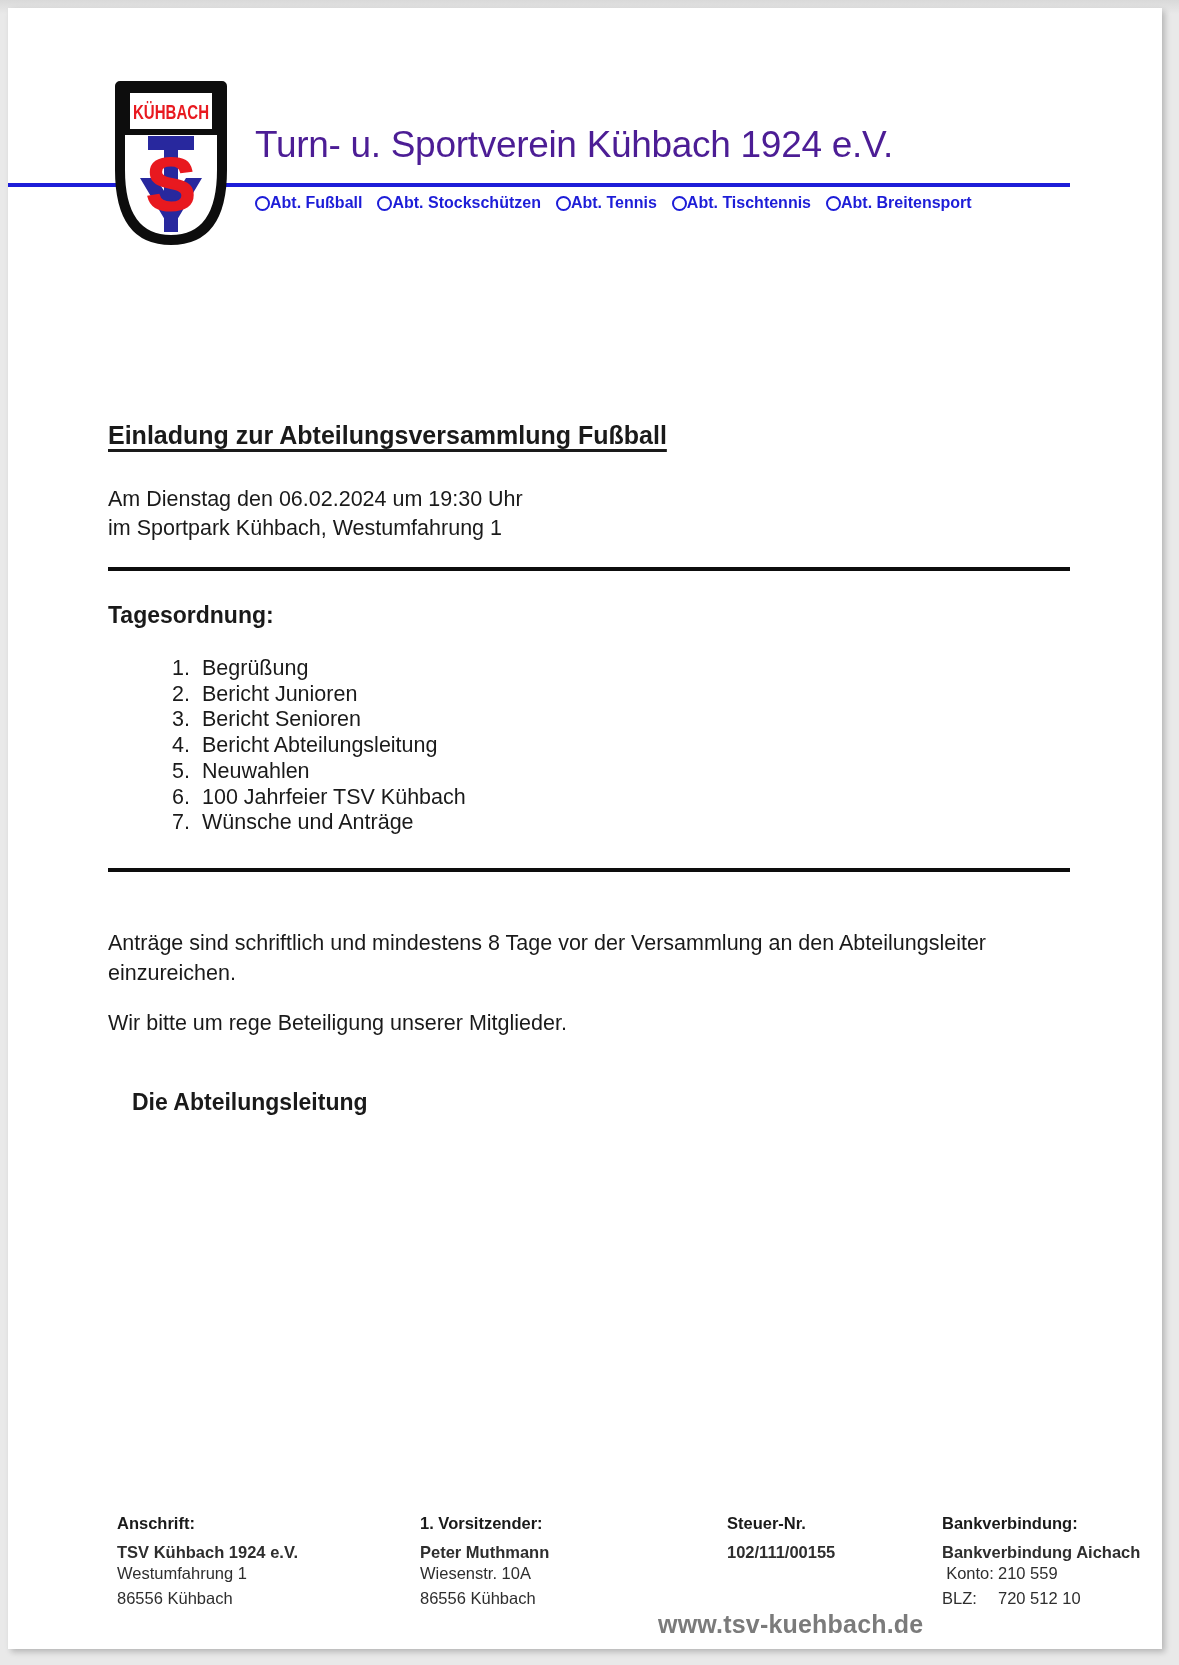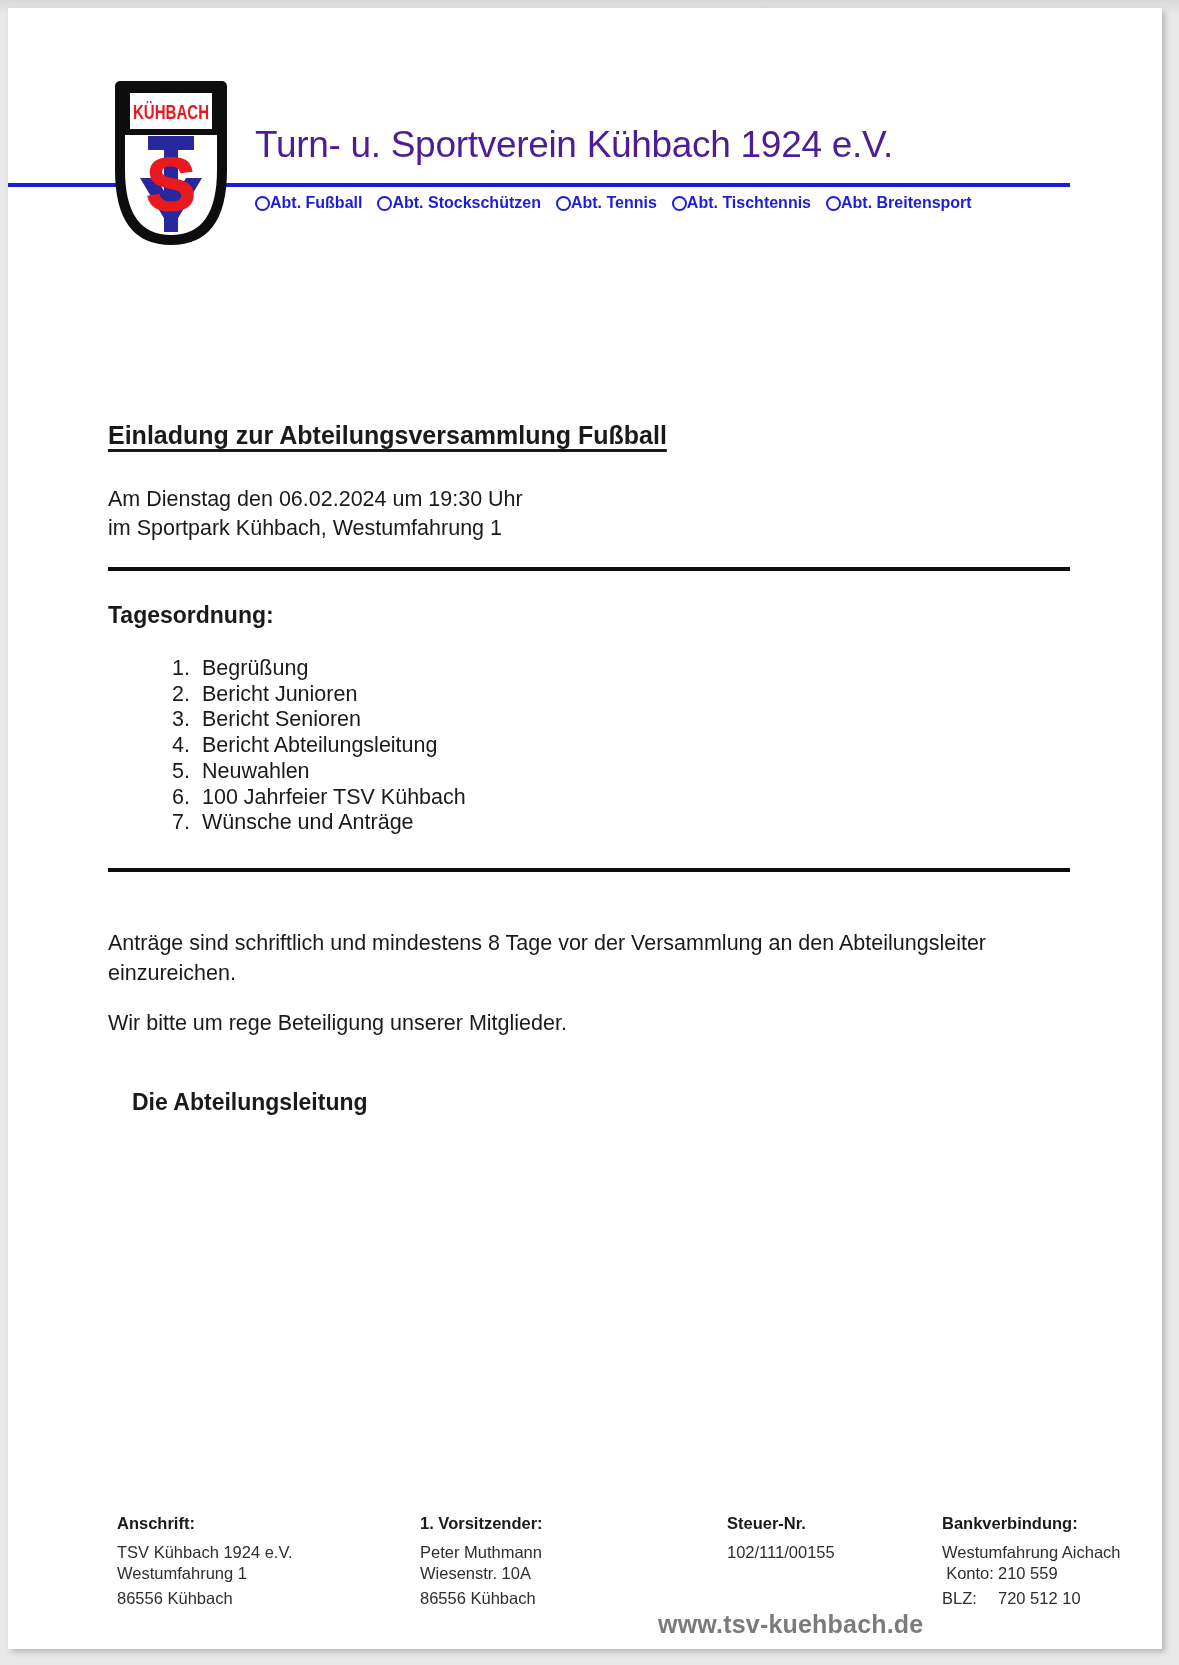--- a/index.html
+++ b/index.html
@@ -58,21 +58,21 @@
     position:absolute;left:100px;top:640px;margin:8px;padding:0 0 0 80px;
     font-size:21.5px;line-height:25.7px;
   }
   ol.agenda li{padding-left:6px;}
   .note-block{top:920px;font-size:21.5px;line-height:30px;}
   .appeal{top:1003px;font-size:21.5px;}
   .signature{top:1081px;font-size:23px;font-weight:bold;transform:translateX(24px);}
   
   .fcol{position:absolute;font-size:16.5px;color:#2e2e2e;white-space:nowrap;}
   .fcol .flabel{position:absolute;top:0;left:0;font-weight:bold;color:#1a1a1a;}
-  .fcol .r1{position:absolute;top:29px;left:0;}
+  .fcol .r1{position:absolute;top:29px;left:0;font-weight:bold;}
   .fcol .r2{position:absolute;top:50px;left:0;text-align:center;}
   .fcol .r3{position:absolute;top:75px;left:0;}
   .fcol-1{left:109px;top:1506px;}
   .fcol-2{left:412px;top:1506px;}
   .fcol-3{left:719px;top:1506px;}
   .fcol-4{left:934px;top:1506px;}
   .flabel-w{display:inline-block;width:56px;}
   .website{
     position:absolute;left:650px;top:1575px;
     font-size:25px;font-weight:bold;color:#7b7b7b;letter-spacing:0.2px;margin-top:27px;
@@ -169,20 +169,20 @@
     <div class="r3">86556 Kühbach</div>
   </div>
 
   <div class="fcol fcol-3">
     <div class="flabel">Steuer-Nr.</div>
     <div class="r1">102/111/00155</div>
   </div>
 
   <div class="fcol fcol-4">
     <div class="flabel">Bankverbindung:</div>
-    <div class="r1">Westumfahrung Aichach</div>
+    <div class="r1">Bankverbindung Aichach</div>
     <div class="r2"><span class="flabel-w">Konto:</span><span>210 559</span></div>
     <div class="r3"><span class="flabel-w">BLZ:</span><span>720 512 10</span></div>
   </div>
 
   <div class="website">www.tsv-kuehbach.de</div>
 
 </div>
 
 </body></html>

